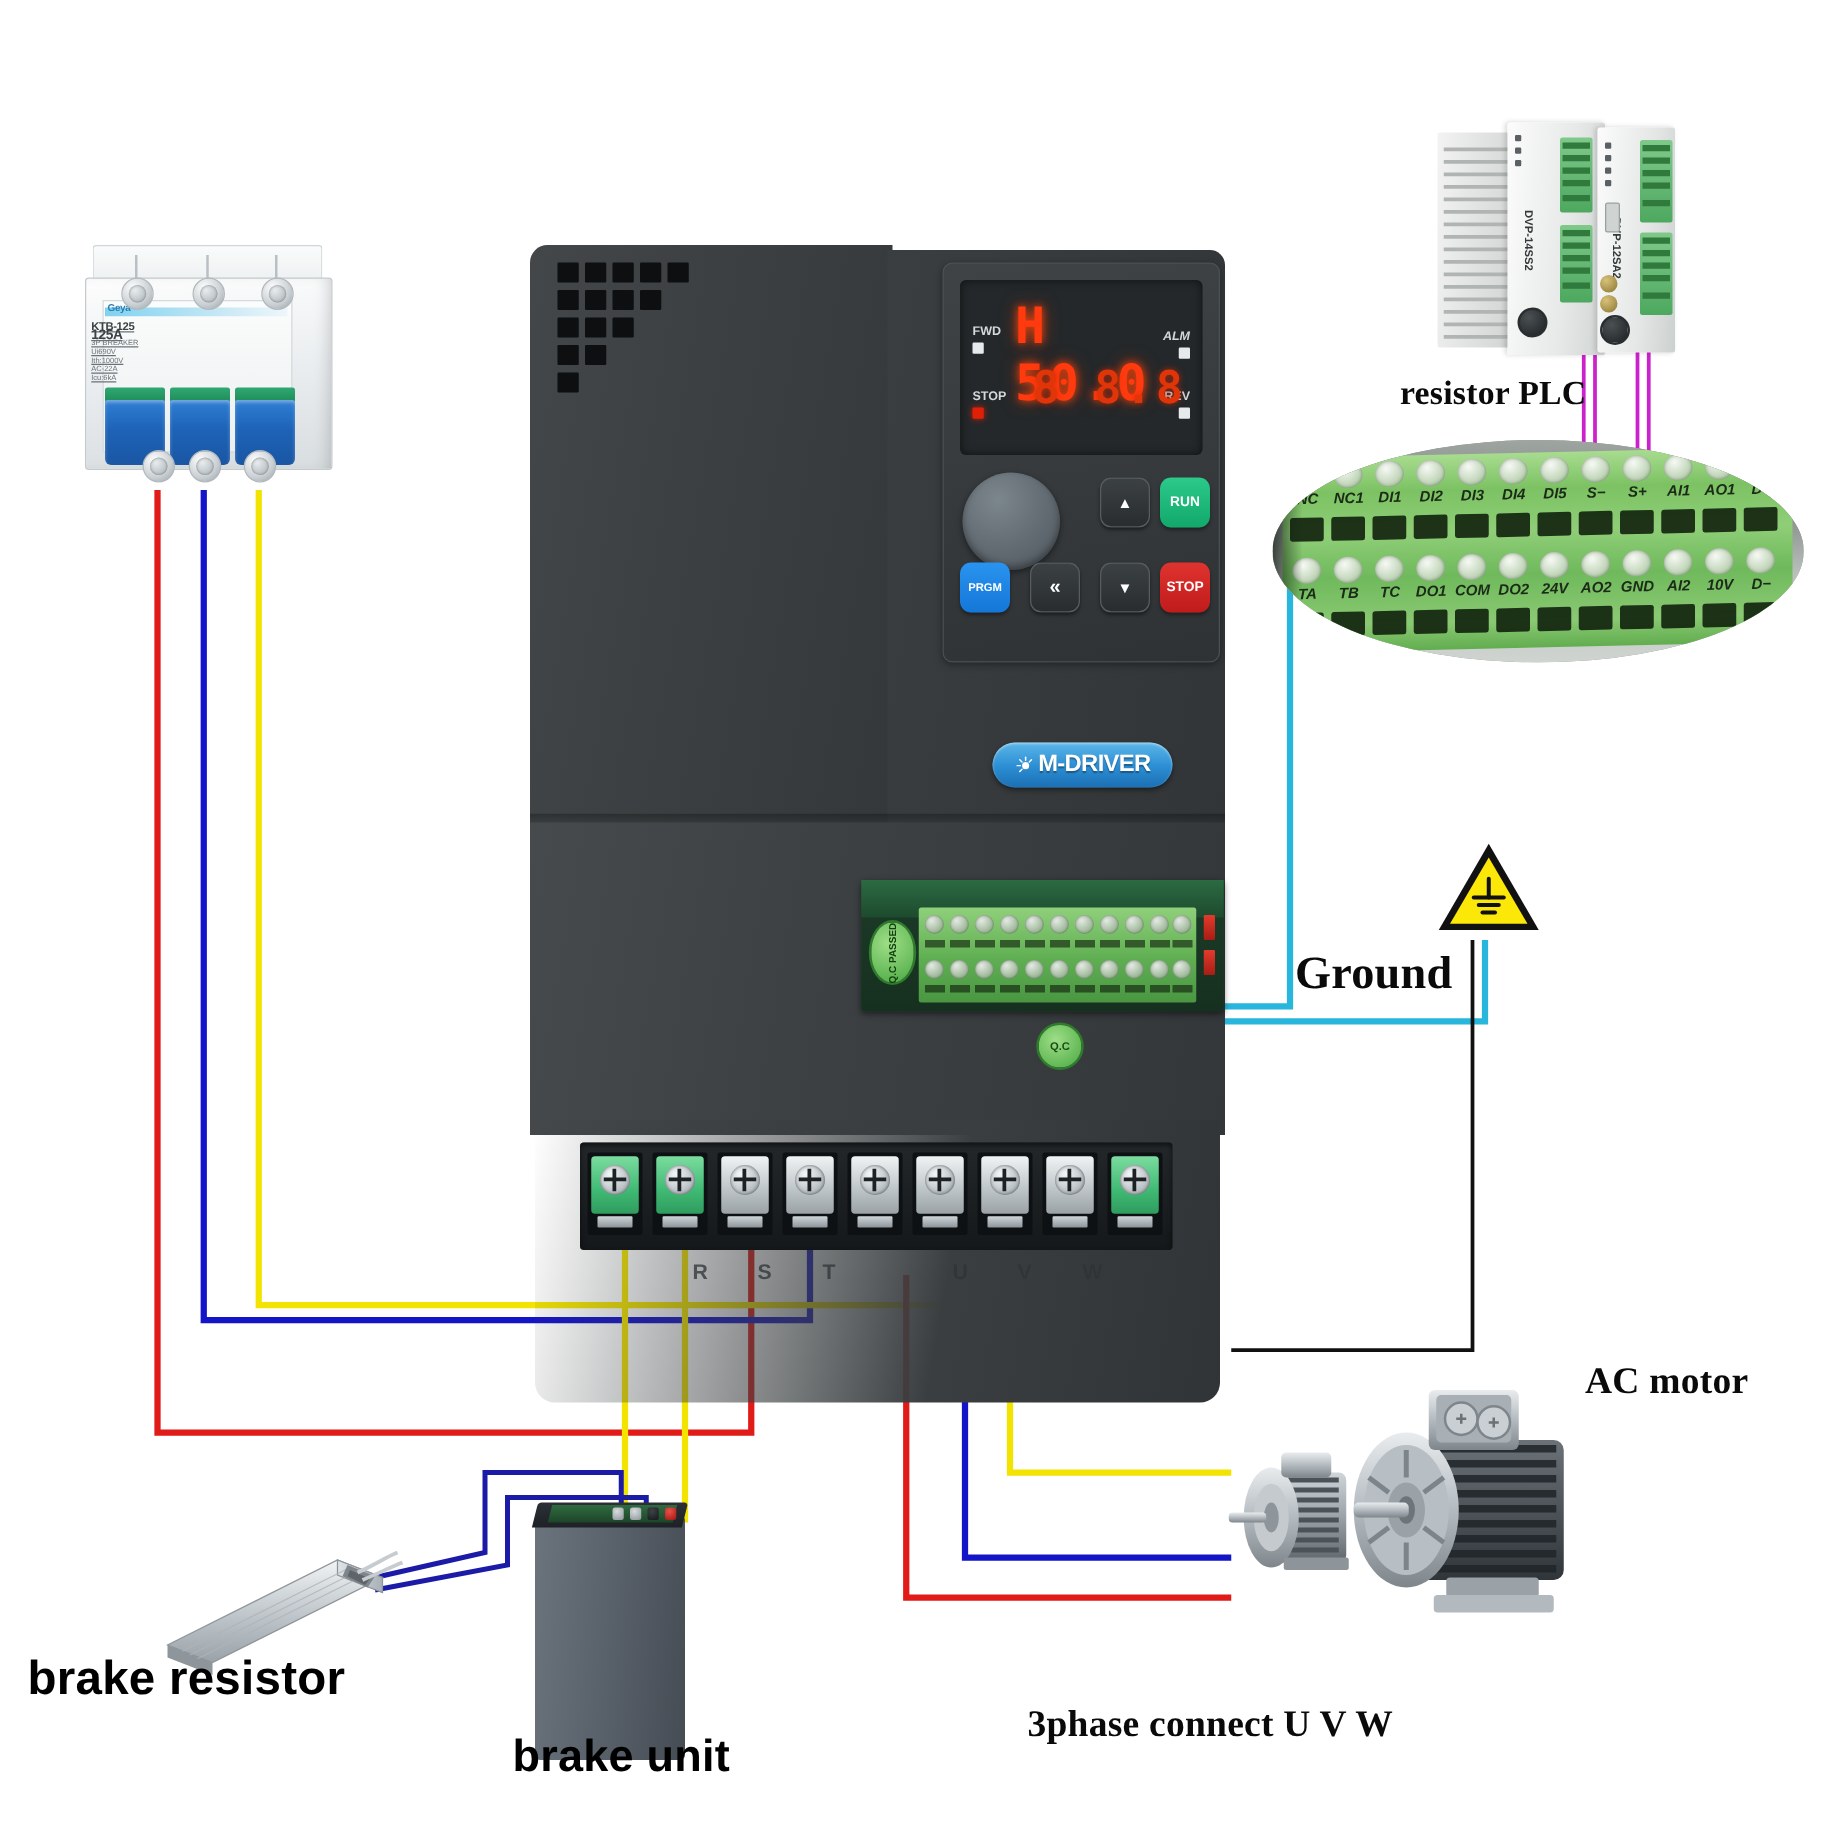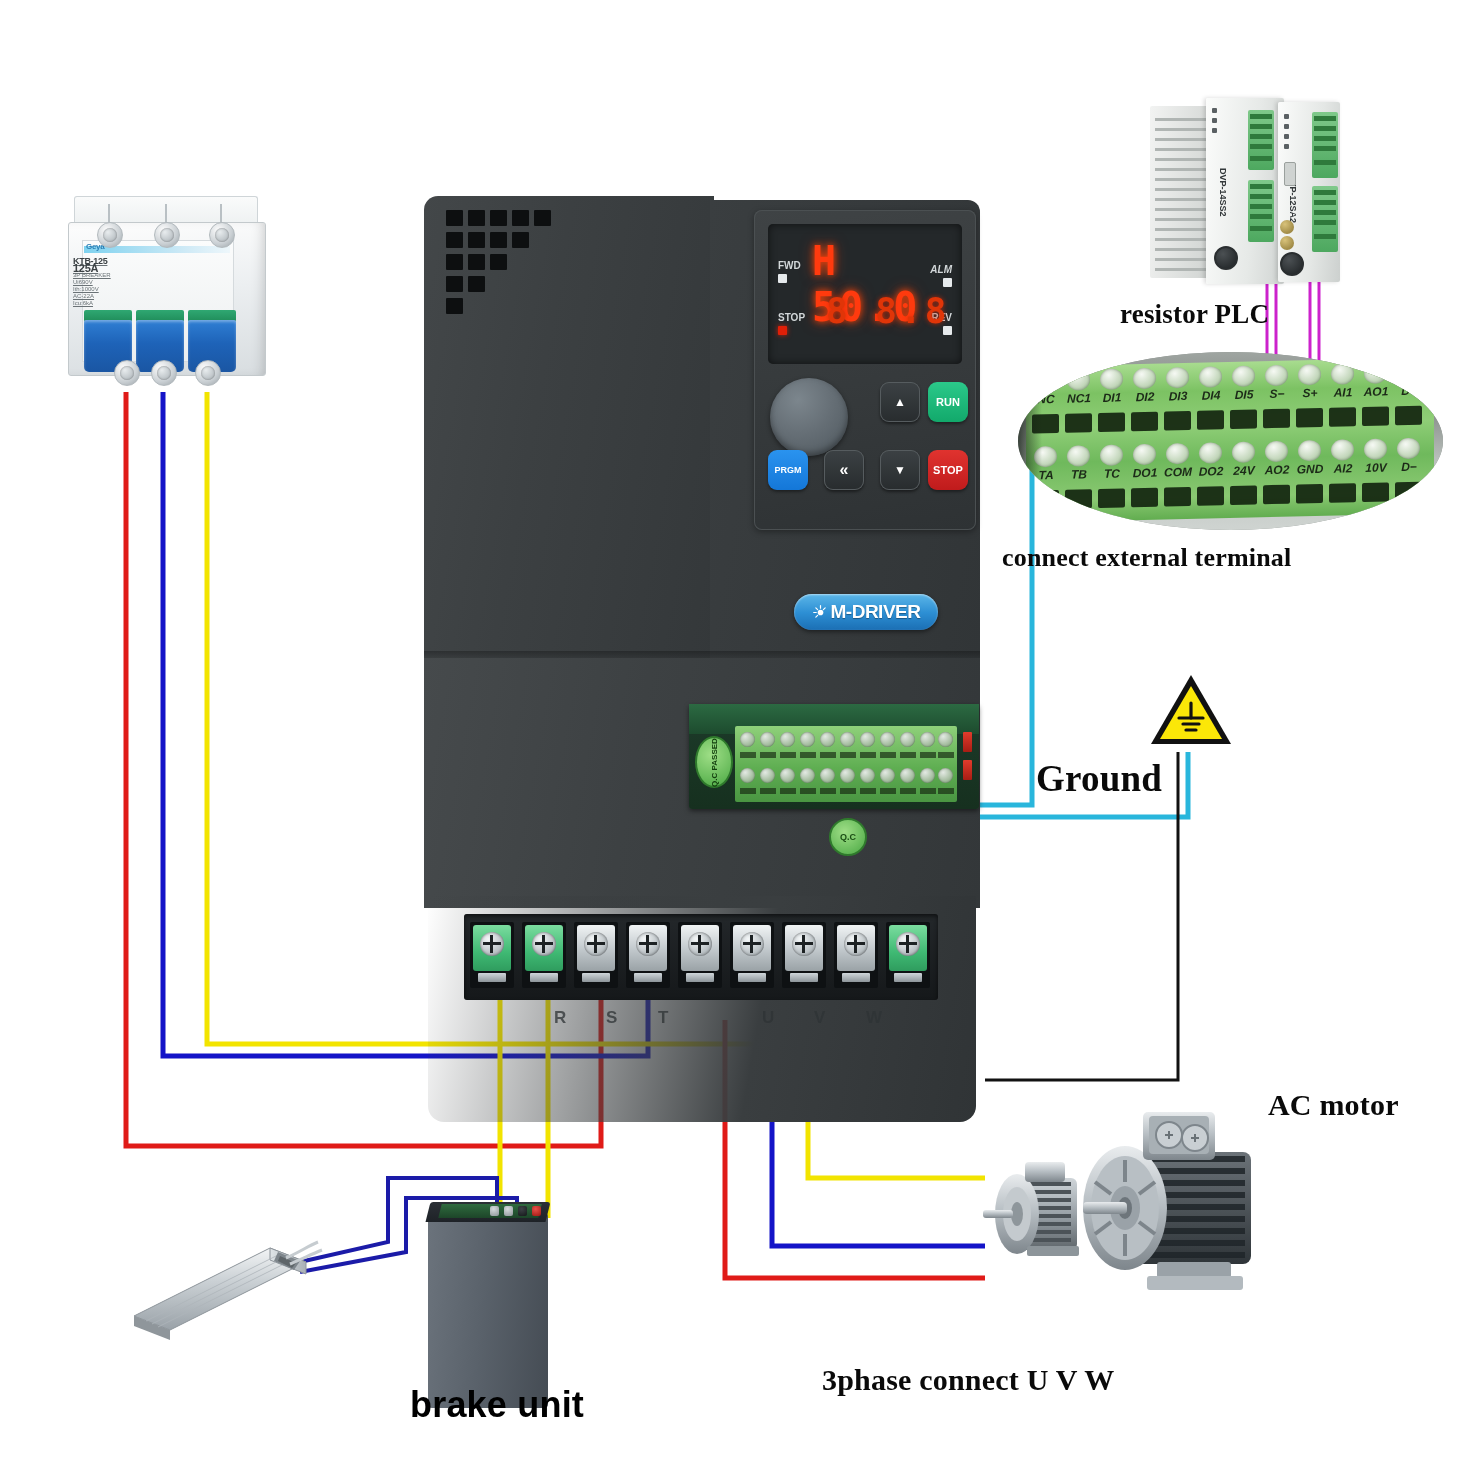--- a/index.html
+++ b/index.html
@@ -657,21 +657,20 @@
               <div class="ext-scr"></div>
               <div class="ext-txt">D−</div>
               <div class="ext-slot"></div>
             </div>
           </div>
       </div>
       <div class="ext-dark"></div>
     </div>
   </div>
 
-  <div class="lbl" style="left:1002px;top:543px;font-size:26px;">connect external terminal</div>
 
   <div class="gsign">
     <svg width="86" height="78" viewBox="0 0 86 78">
       <path d="M43 3 L83 72 L3 72 Z" fill="#111"></path>
       <path d="M43 14 L74 67 L12 67 Z" fill="#fbe708"></path>
       <g stroke="#111" stroke-width="3.2" stroke-linecap="round">
         <path d="M43 31 V46"></path>
         <path d="M31 46 H55"></path>
         <path d="M35 52 H51"></path>
         <path d="M38 58 H48"></path>
@@ -797,14 +796,15 @@
           <path d="M30 95 L166 27"></path>
       </g>
 
       <path d="M150 20 L172 29 L166 38 L146 29 Z" fill="#7e868c"></path>
       <path d="M152 24 L168 31 L164 36 L150 29 Z" fill="#5e6569"></path>
 
       <path d="M158 26 C172 20 180 14 190 10" stroke="#c6ccd0" stroke-width="3" fill="none"></path>
       <path d="M162 32 C176 26 184 22 194 18" stroke="#c6ccd0" stroke-width="3" fill="none"></path>
     </svg>
   </div>
+  <div class="lbl lbl-sans" style="left:22px;top:1322px;font-size:38px;">brake resistor</div>
 
 </div>
 
 </body></html>

